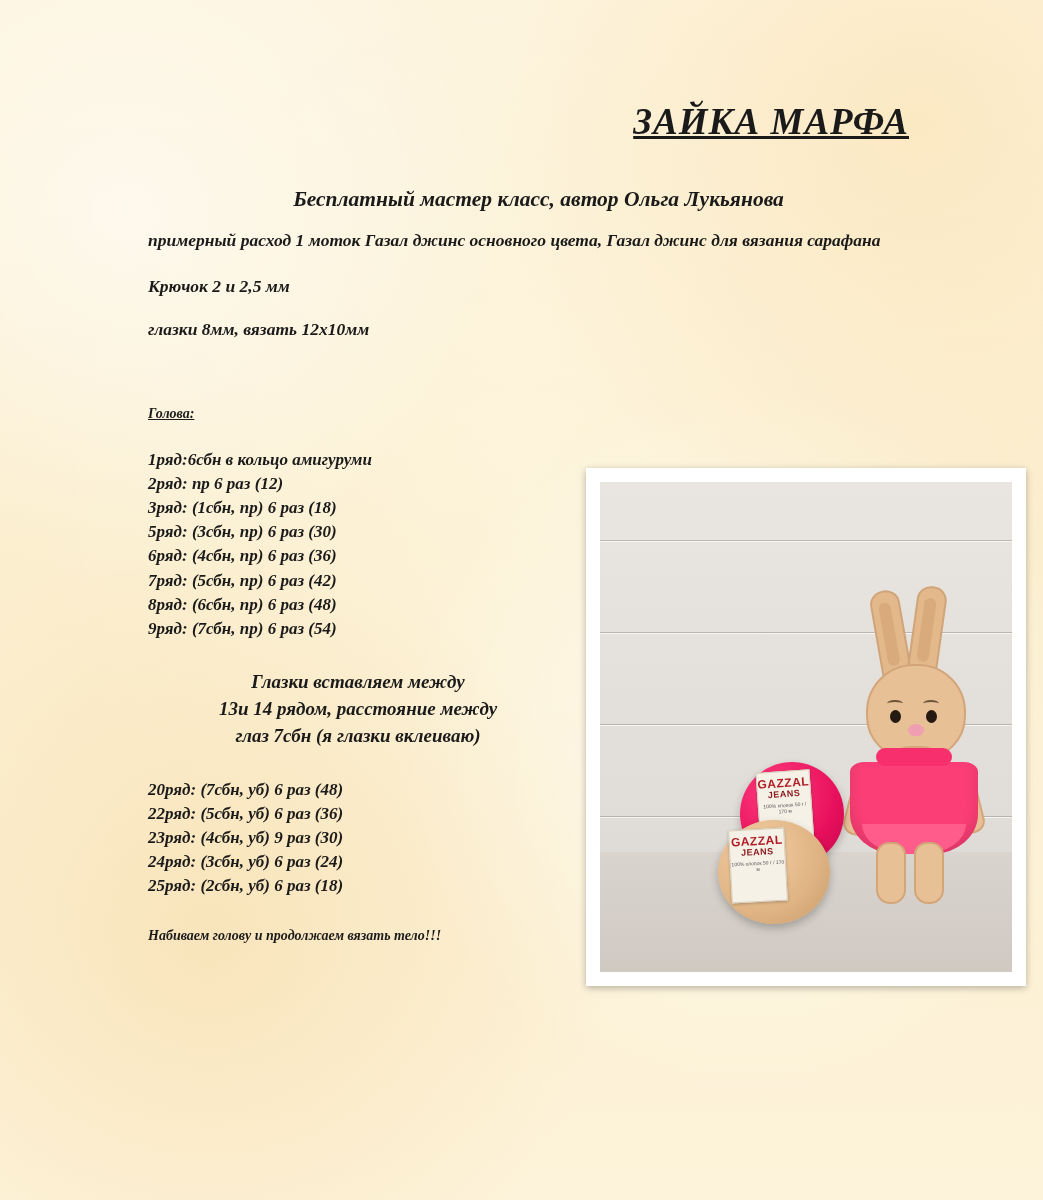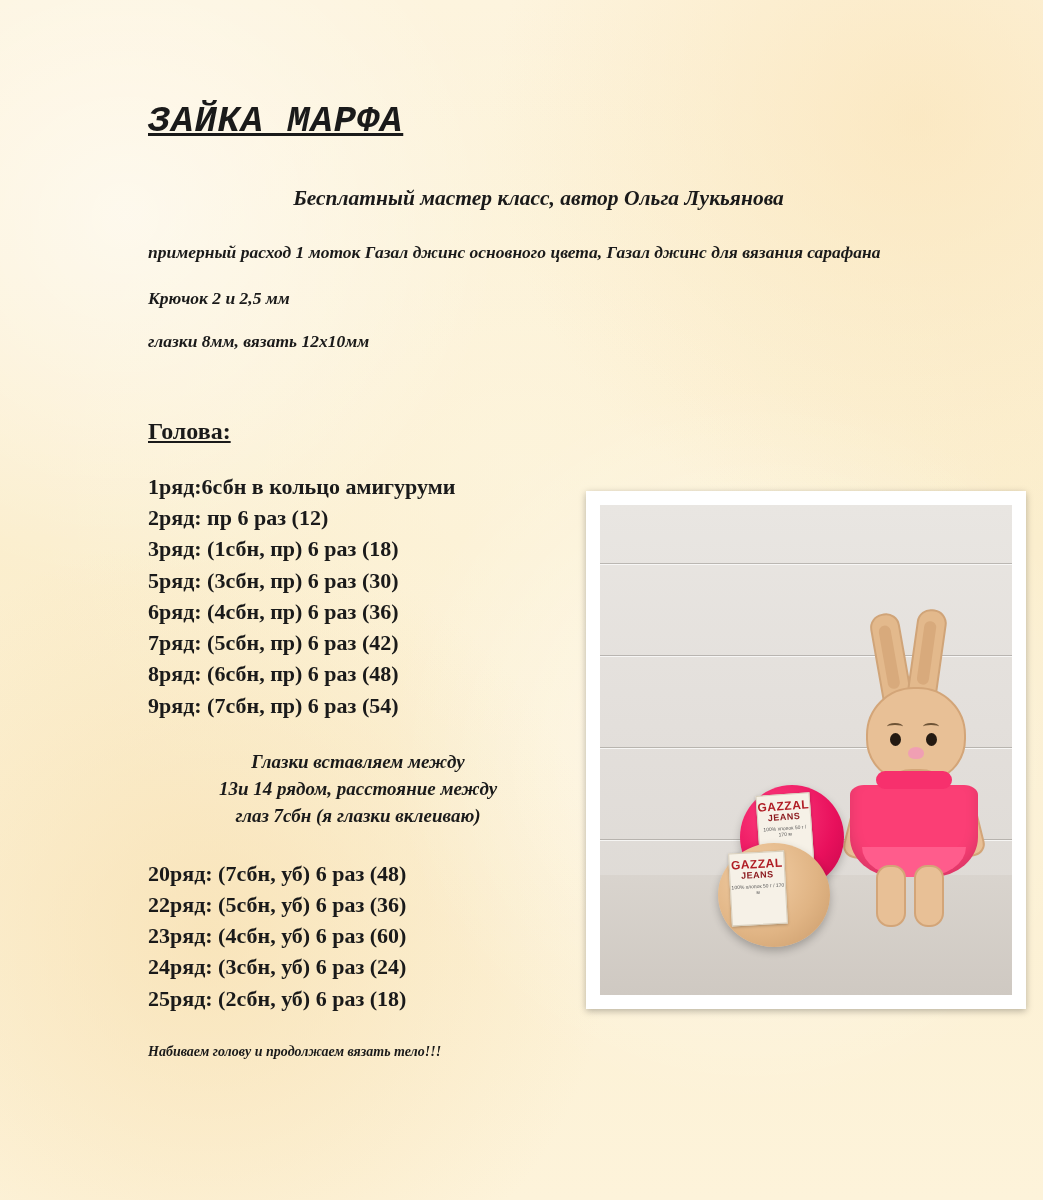--- a/index.html
+++ b/index.html
@@ -34,72 +34,73 @@
     z-index: 1;
     width: 1043px;
     height: 1200px;
     box-sizing: border-box;
     padding: 86px 74px 0 148px;
   }
   .doc-title {
     font-size: 37px;
     font-weight: bold;
     font-style: italic;
-    text-align: left;
+    text-align: right;
     text-decoration: underline;
     letter-spacing: 1px;
     margin: 14px 0 0 0;
     padding-right: 60px;
-    font-family: Liberation Mono, monospace;
   }
   .doc-subtitle {
     font-size: 21.5px;
     font-weight: bold;
     font-style: italic;
     text-align: center;
     margin: 44px 0 0 0;
     padding-right: 40px;
   }
   .intro-block {
-    margin-top: 30px;
+    margin-top: 17px;
     padding-right: 70px;
   }
   .intro-line {
     font-size: 17.5px;
     font-weight: bold;
     font-style: italic;
     line-height: 1.35;
     margin: 0 0 22px 0;
   }
   .intro-line.tight { margin-bottom: 20px; }
   .section-head {
-    font-size: 24px;
-    font-weight: bold;
+    font-size: 14px;
+    font-weight: bold;
+    font-style: italic;
     text-decoration: underline;
     margin: 64px 0 9px 0;
   }
   .content-cols {
     display: flex;
     align-items: flex-start;
     margin-top: 26px;
   }
   .left-col {
     width: 420px;
     flex: 0 0 420px;
   }
   .right-col {
     flex: 1 1 auto;
     display: flex;
     justify-content: flex-start;
     padding-left: 18px;
     padding-top: 20px;
   }
   .row-line {
-    font-size: 22px;
-    font-weight: bold;
+    font-size: 17px;
+    font-weight: bold;
+    font-style: italic;
     line-height: 1.42;
     white-space: nowrap;
   }
   .block-gap { height: 28px; }
   .note-line {
     font-size: 19px;
     font-weight: bold;
     font-style: italic;
     line-height: 1.42;
     white-space: nowrap;
@@ -292,21 +293,21 @@
         <div class="note-line">Глазки вставляем между</div>
         <div class="note-line">13и 14 рядом, расстояние между</div>
         <div class="note-line">глаз 7сбн (я глазки вклеиваю)</div>
       </div>
 
       <div class="block-gap"></div>
 
       <div>
         <div class="row-line">20ряд: (7сбн, уб) 6 раз (48)</div>
         <div class="row-line">22ряд: (5сбн, уб) 6 раз (36)</div>
-        <div class="row-line">23ряд: (4сбн, уб) 6 раз (60)</div>
+        <div class="row-line">23ряд: (4сбн, уб) 9 раз (30)</div>
         <div class="row-line">24ряд: (3сбн, уб) 6 раз (24)</div>
         <div class="row-line">25ряд: (2сбн, уб) 6 раз (18)</div>
       </div>
 
       <div class="footer-line">Набиваем голову и продолжаем вязать тело!!!</div>
     </div>
 
     <div class="right-col">
       <div class="photo-frame">
         <div class="photo" aria-label="Вязаная зайка в розовом сарафане рядом с мотками пряжи">

